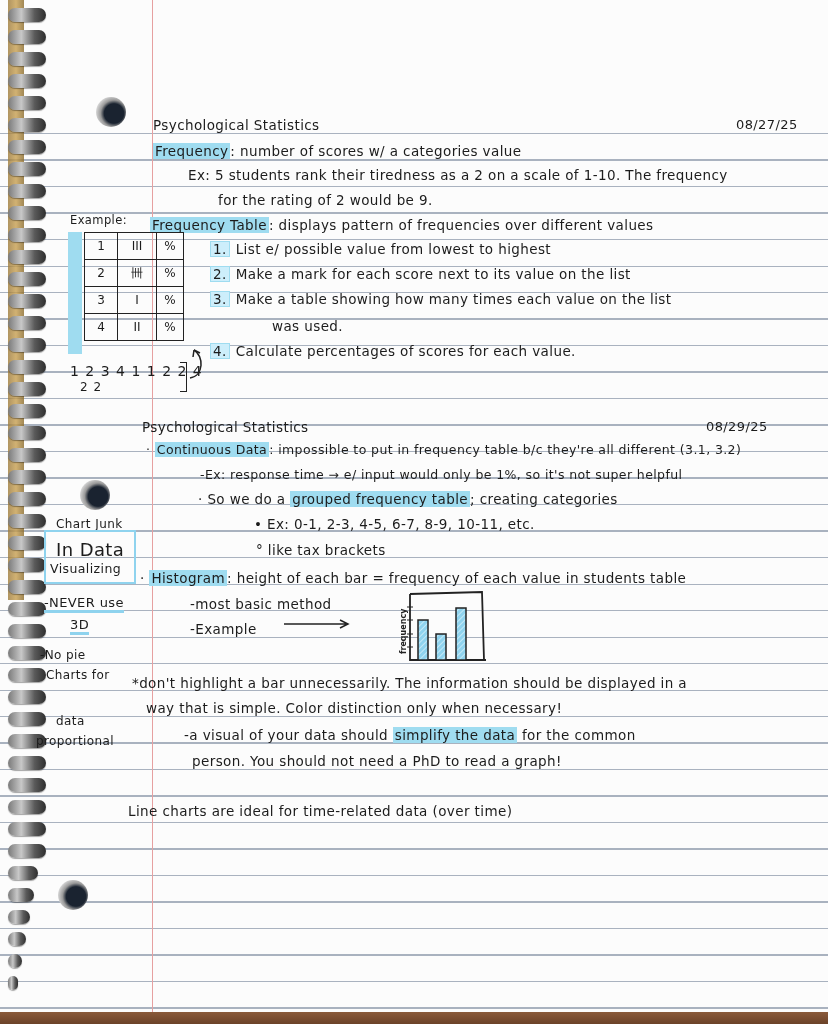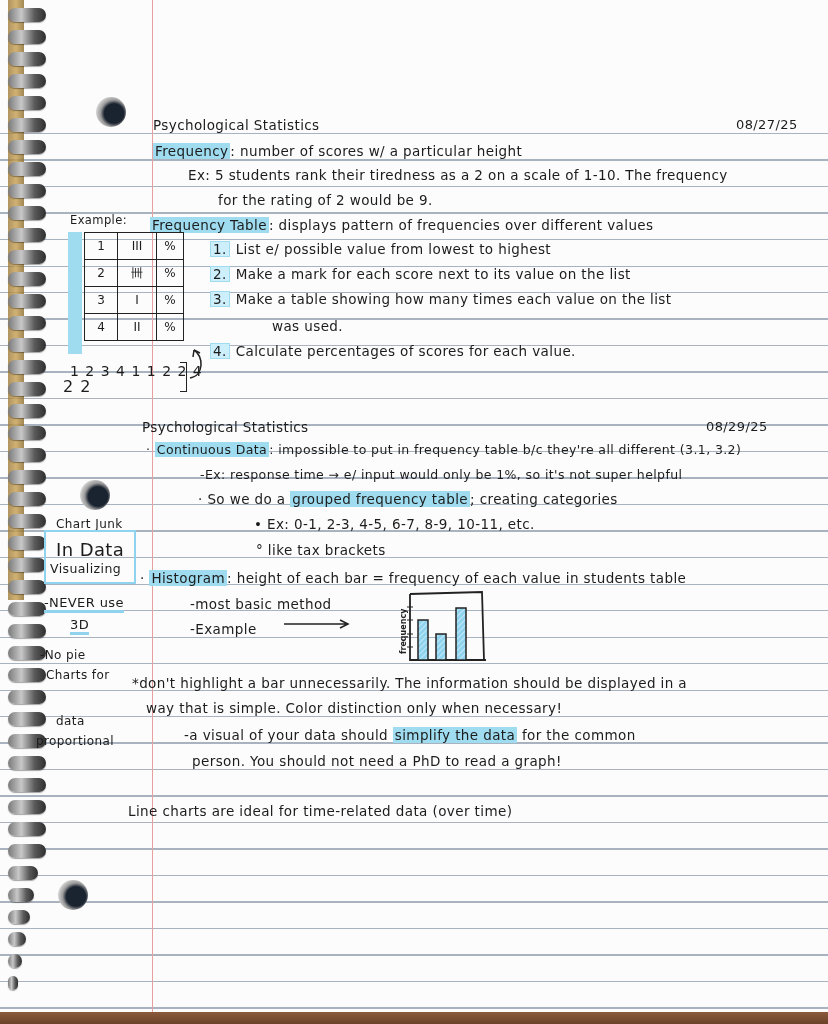--- a/index.html
+++ b/index.html
@@ -107,21 +107,21 @@
 </div>
 
 <div class="hole" style="left:96px; top:97px"></div>
 <div class="hole" style="left:80px; top:480px"></div>
 <div class="hole" style="left:58px; top:880px"></div>
 
 <div class="hw" style="left:153px; top:116px">Psychological Statistics</div>
 <div class="hw date" style="left:736px; top:116px">08/27/25</div>
 
 <div class="hw" style="left:153px; top:142px">
-  <span class="hl">Frequency</span><span>: number of scores w/ a particular height</span>
+  <span class="hl">Frequency</span><span>: number of scores w/ a categories value</span>
 </div>
 <div class="hw" style="left:188px; top:166px">Ex: 5 students rank their tiredness as a  2 on a scale of 1-10. The frequency</div>
 <div class="hw" style="left:218px; top:191px">for the rating of 2 would be 9.</div>
 
 <div class="hw" style="left:70px; top:211px; font-size:11.5px">Example:</div>
 <div class="hw" style="left:150px; top:216px">
   <span class="hl">Frequency Table</span><span>: displays pattern of frequencies over different values</span>
 </div>
 
 <div class="table-highlight"></div>
@@ -158,21 +158,21 @@
 </div>
 <div class="hw" style="left:210px; top:290px">
   <span class="num-box">3.</span><span>Make a table showing how many times each value on the list</span>
 </div>
 <div class="hw" style="left:272px; top:317px">was used.</div>
 <div class="hw" style="left:210px; top:342px">
   <span class="num-box">4.</span><span>Calculate percentages of scores for each value.</span>
 </div>
 
 <div class="hw" style="left:70px; top:362px; font-size:14px; letter-spacing:1px">1 2 3 4 1 1 2 2 4</div>
-<div class="hw" style="left:63px; top:378px; font-size:16px; letter-spacing:1px">2 2</div>
+<div class="hw" style="left:80px; top:378px; font-size:12px; letter-spacing:1px">2 2</div>
 <div class="bracket"></div>
 <svg class="curve-arrow" width="22" height="40">
   <path d="M2 34 C 16 32, 16 12, 6 6" stroke="#222" stroke-width="1.5" fill="none"></path>
   <path d="M6 6 L 5 13 M6 6 L 12 9" stroke="#222" stroke-width="1.5" fill="none"></path>
 </svg>
 
 <div class="hw" style="left:142px; top:418px">Psychological Statistics</div>
 <div class="hw date" style="left:706px; top:418px">08/29/25</div>
 
 <div class="hw" style="left:146px; top:441px; font-size:12.5px">

